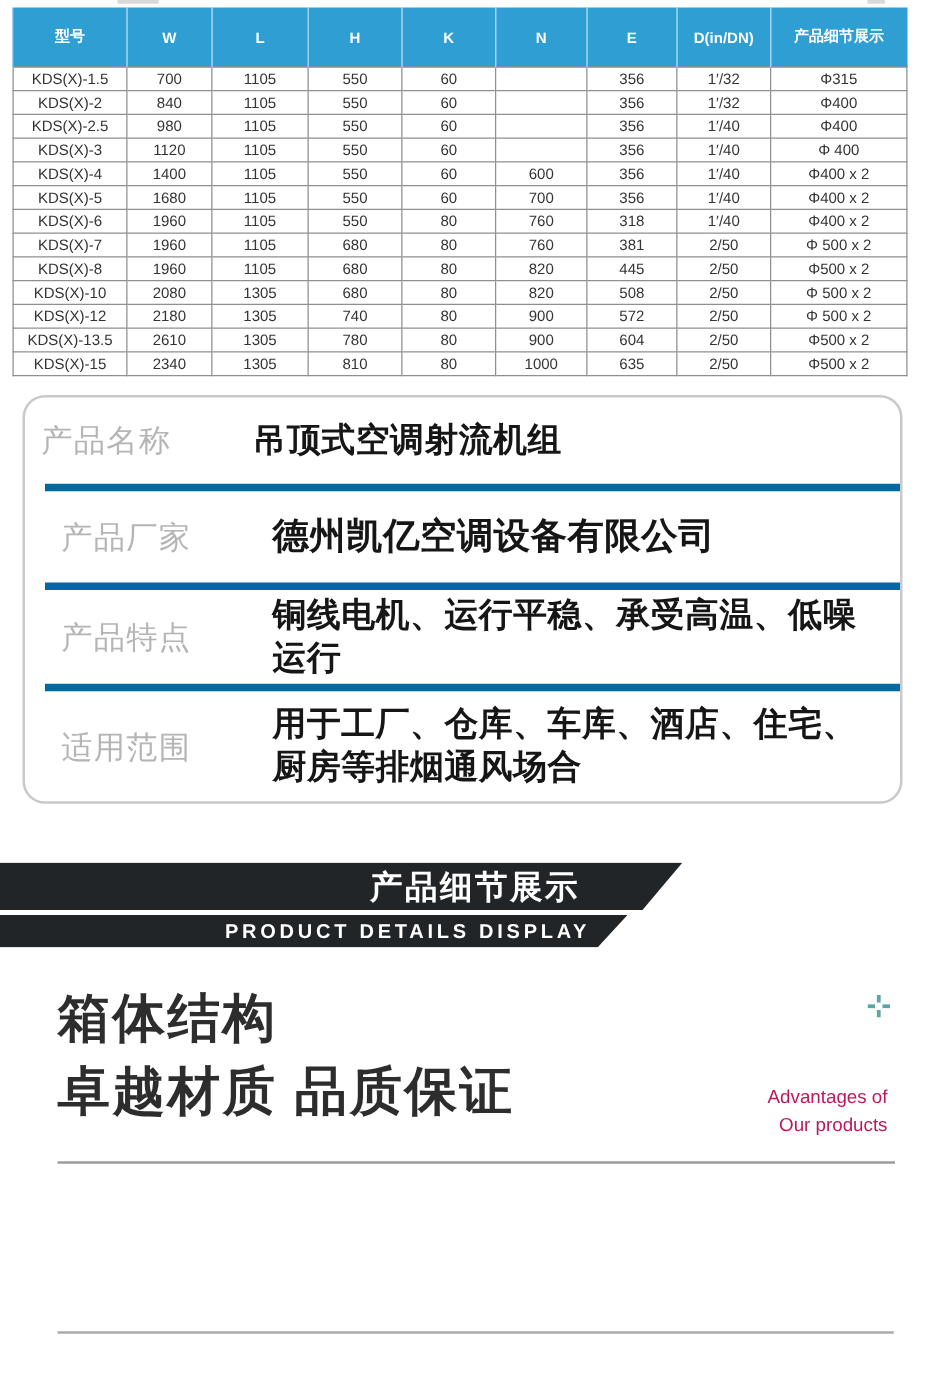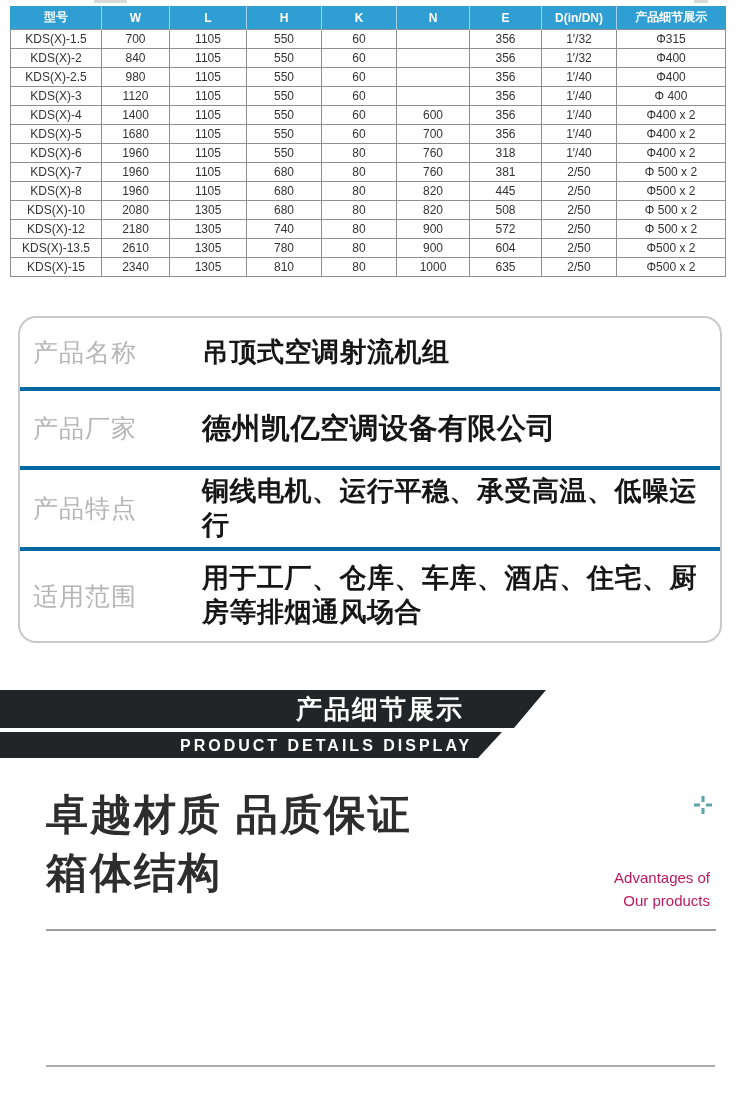--- a/index.html
+++ b/index.html
@@ -5,30 +5,30 @@
   html,body{margin:0;padding:0;background:#fff;}
   #page{position:relative;width:750px;height:1115px;background:#ffffff;overflow:hidden;
         font-family:"Liberation Sans","DejaVu Sans",sans-serif;}
 
   
   .art{position:absolute;top:0;height:3px;background:#d9d9d9;}
 
   
   .spec-table{position:absolute;left:10px;top:6px;width:715px;border-collapse:collapse;table-layout:fixed;}
   .spec-table th{background:#2f9fd3;color:#ffffff;font-size:12px;font-weight:bold;height:23px;
-                 border-left:1px solid rgba(255,255,255,.55);padding:0;text-align:center;}
+                 border-left:1px solid rgba(255,255,255,.55);padding:12px;text-align:center;}
   .spec-table th:first-child{border-left:1px solid #2f9fd3;}
   .spec-table td{border:1px solid #8f8f8f;font-size:12px;color:#333333;text-align:center;
                  height:18px;padding:0;white-space:nowrap;overflow:hidden;}
 
   
   .card{position:absolute;left:18px;top:316px;width:704px;height:327px;box-sizing:border-box;
         border:2px solid #c9c9c9;border-radius:18px;overflow:hidden;background:#fff;}
   .card-row{display:flex;align-items:center;box-sizing:border-box;}
-  .card-row + .card-row{border-top:4px solid #0369a1;}
+  .card-row + .card-row{border-top:6px solid #0369a1;margin-left:16px;}
   .r1{height:69px;} .r2{height:79px;} .r3{height:81px;} .r4{height:94px;}
   .card-label{box-sizing:border-box;padding-left:13px;width:182px;flex:0 0 auto;
               font-size:25px;color:#b5b5b5;letter-spacing:1px;}
   .card-value{flex:1;padding-right:14px;font-size:27px;font-weight:bold;color:#161616;
               line-height:1.25;letter-spacing:0.5px;}
   .card-value.big{font-size:29px;}
 
   
   .banner{position:absolute;left:0;top:690px;width:750px;height:68px;padding-left:48px;}
   .banner-bar-cn{position:absolute;left:0;top:0;width:546px;height:38px;background:#212527;
@@ -253,22 +253,22 @@
   <div class="banner">
     <div class="banner-bar-cn">
       <span class="banner-cn">产品细节展示</span>
     </div>
     <div class="banner-bar-en">
       <span class="banner-en">PRODUCT DETAILS DISPLAY</span>
     </div>
   </div>
 
   <div class="adv-heading">
+    <div>箱体结构</div>
     <div>卓越材质 品质保证</div>
-    <div>箱体结构</div>
   </div>
 
   <svg class="plus-icon" viewBox="0 0 18 18">
     <g fill="#5ba4a8">
       <rect x="7.5" y="0" width="3" height="6"></rect>
       <rect x="7.5" y="12" width="3" height="6"></rect>
       <rect x="0" y="7.5" width="6" height="3"></rect>
       <rect x="12" y="7.5" width="6" height="3"></rect>
     </g>
   </svg>

